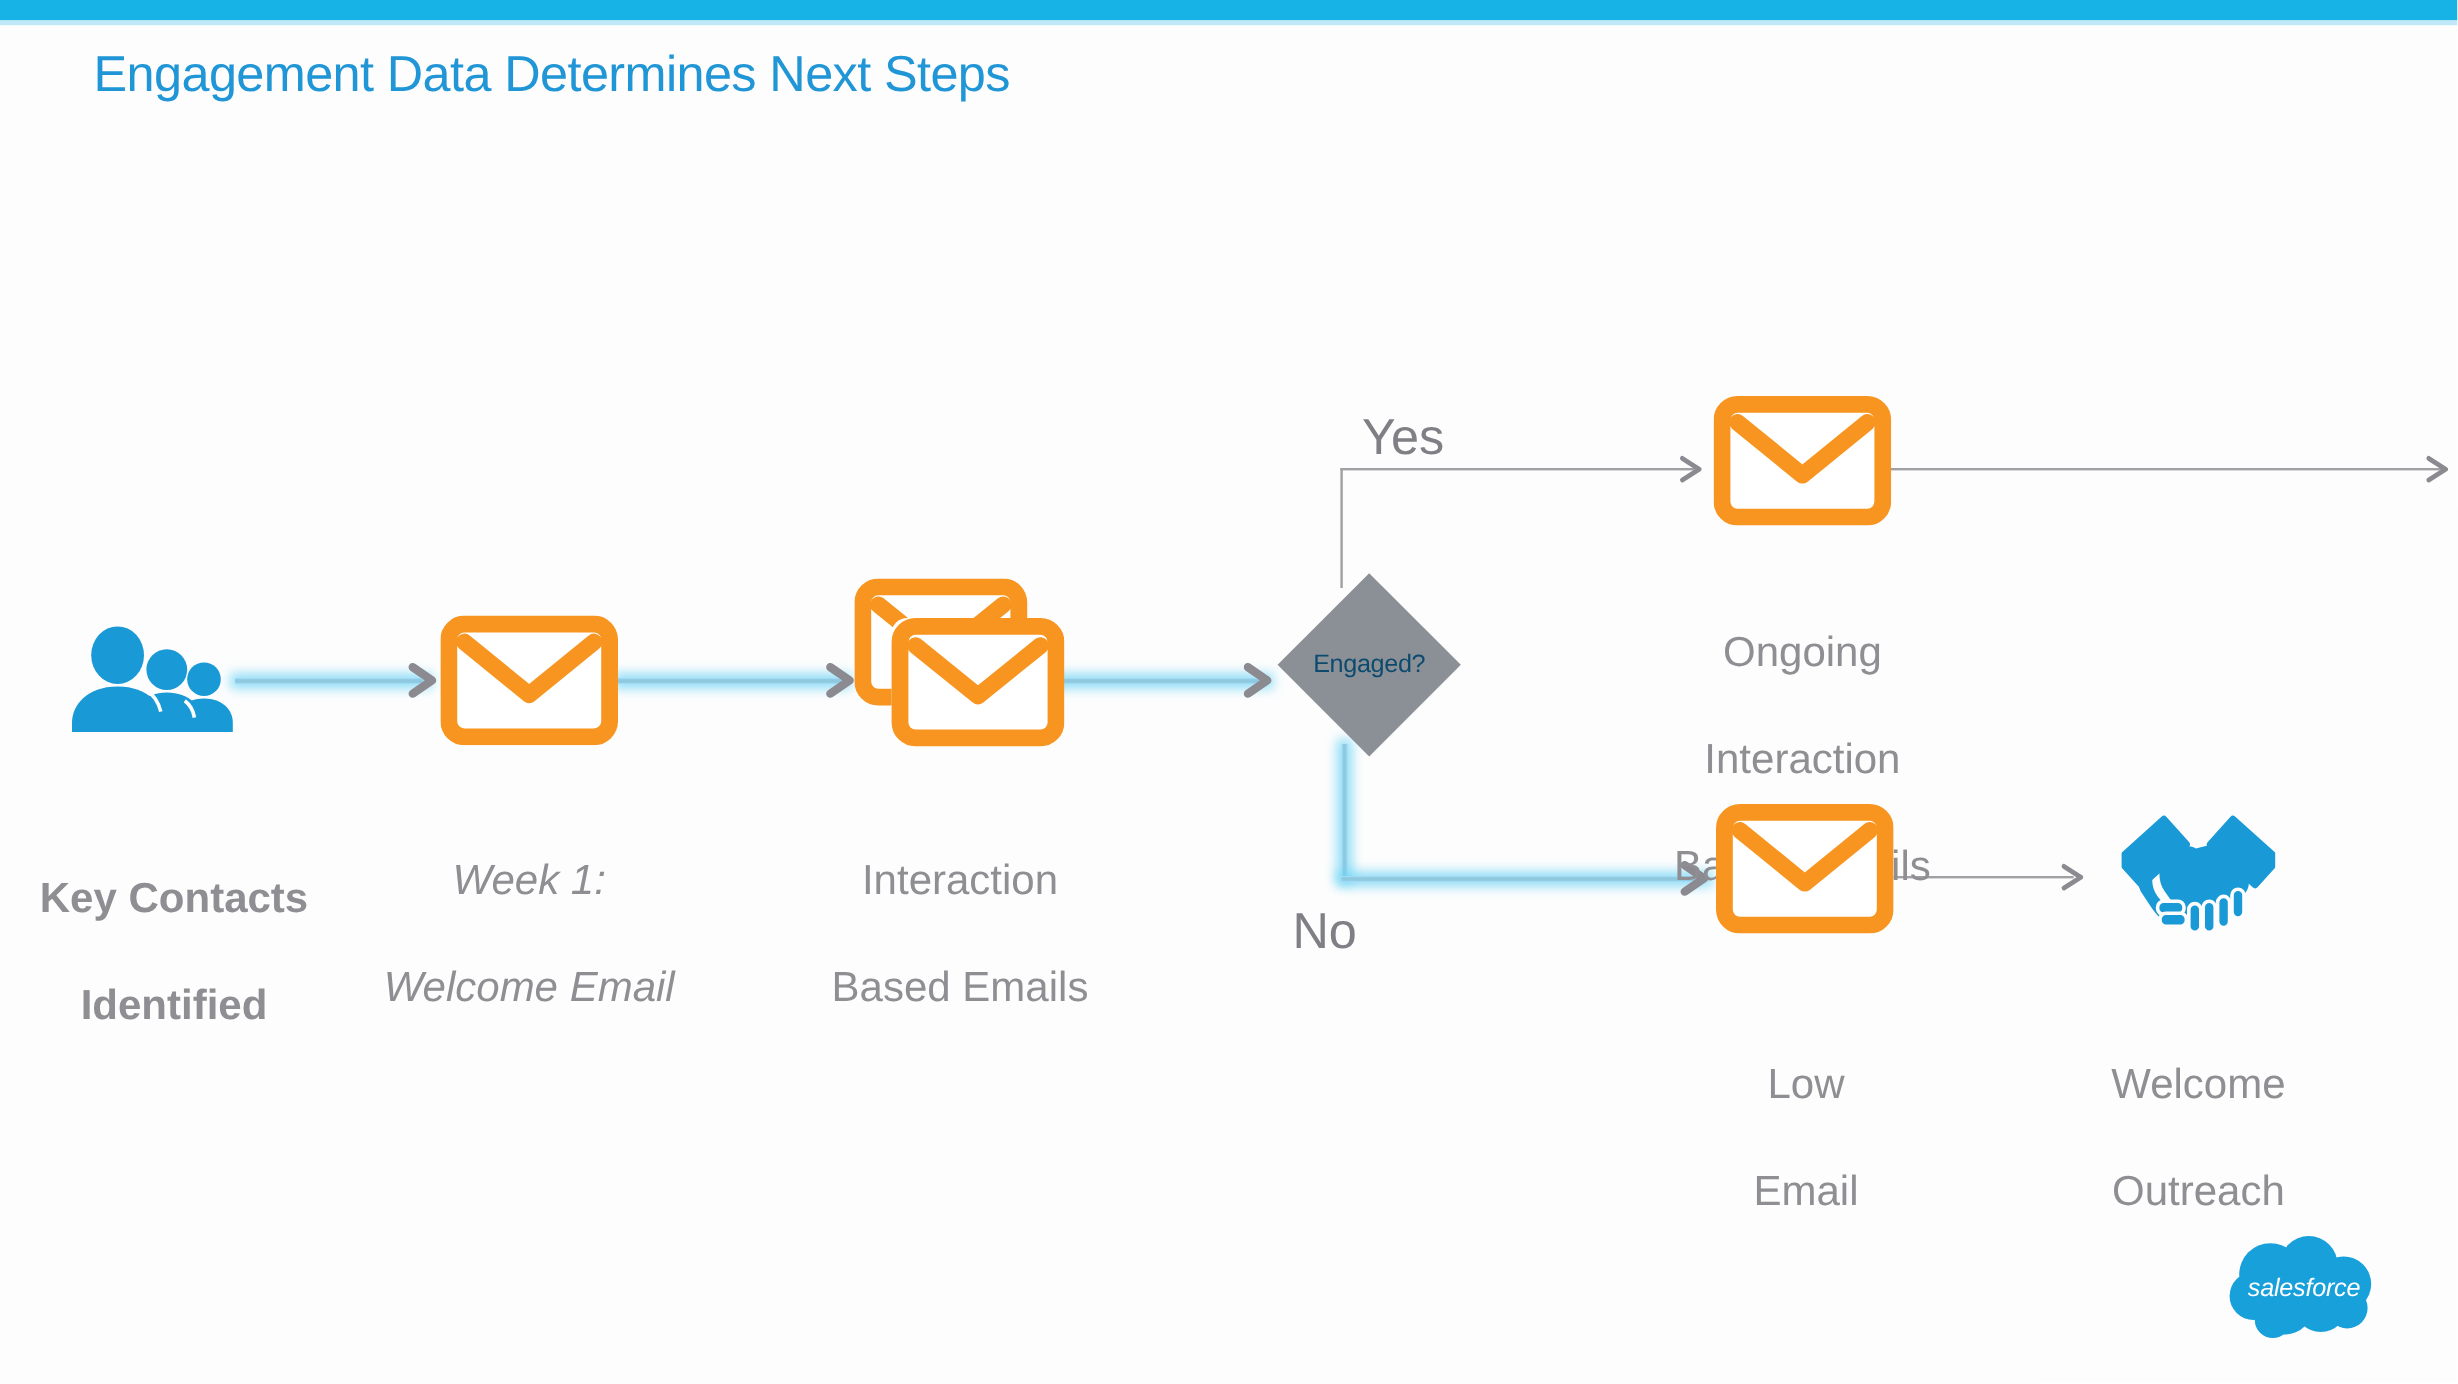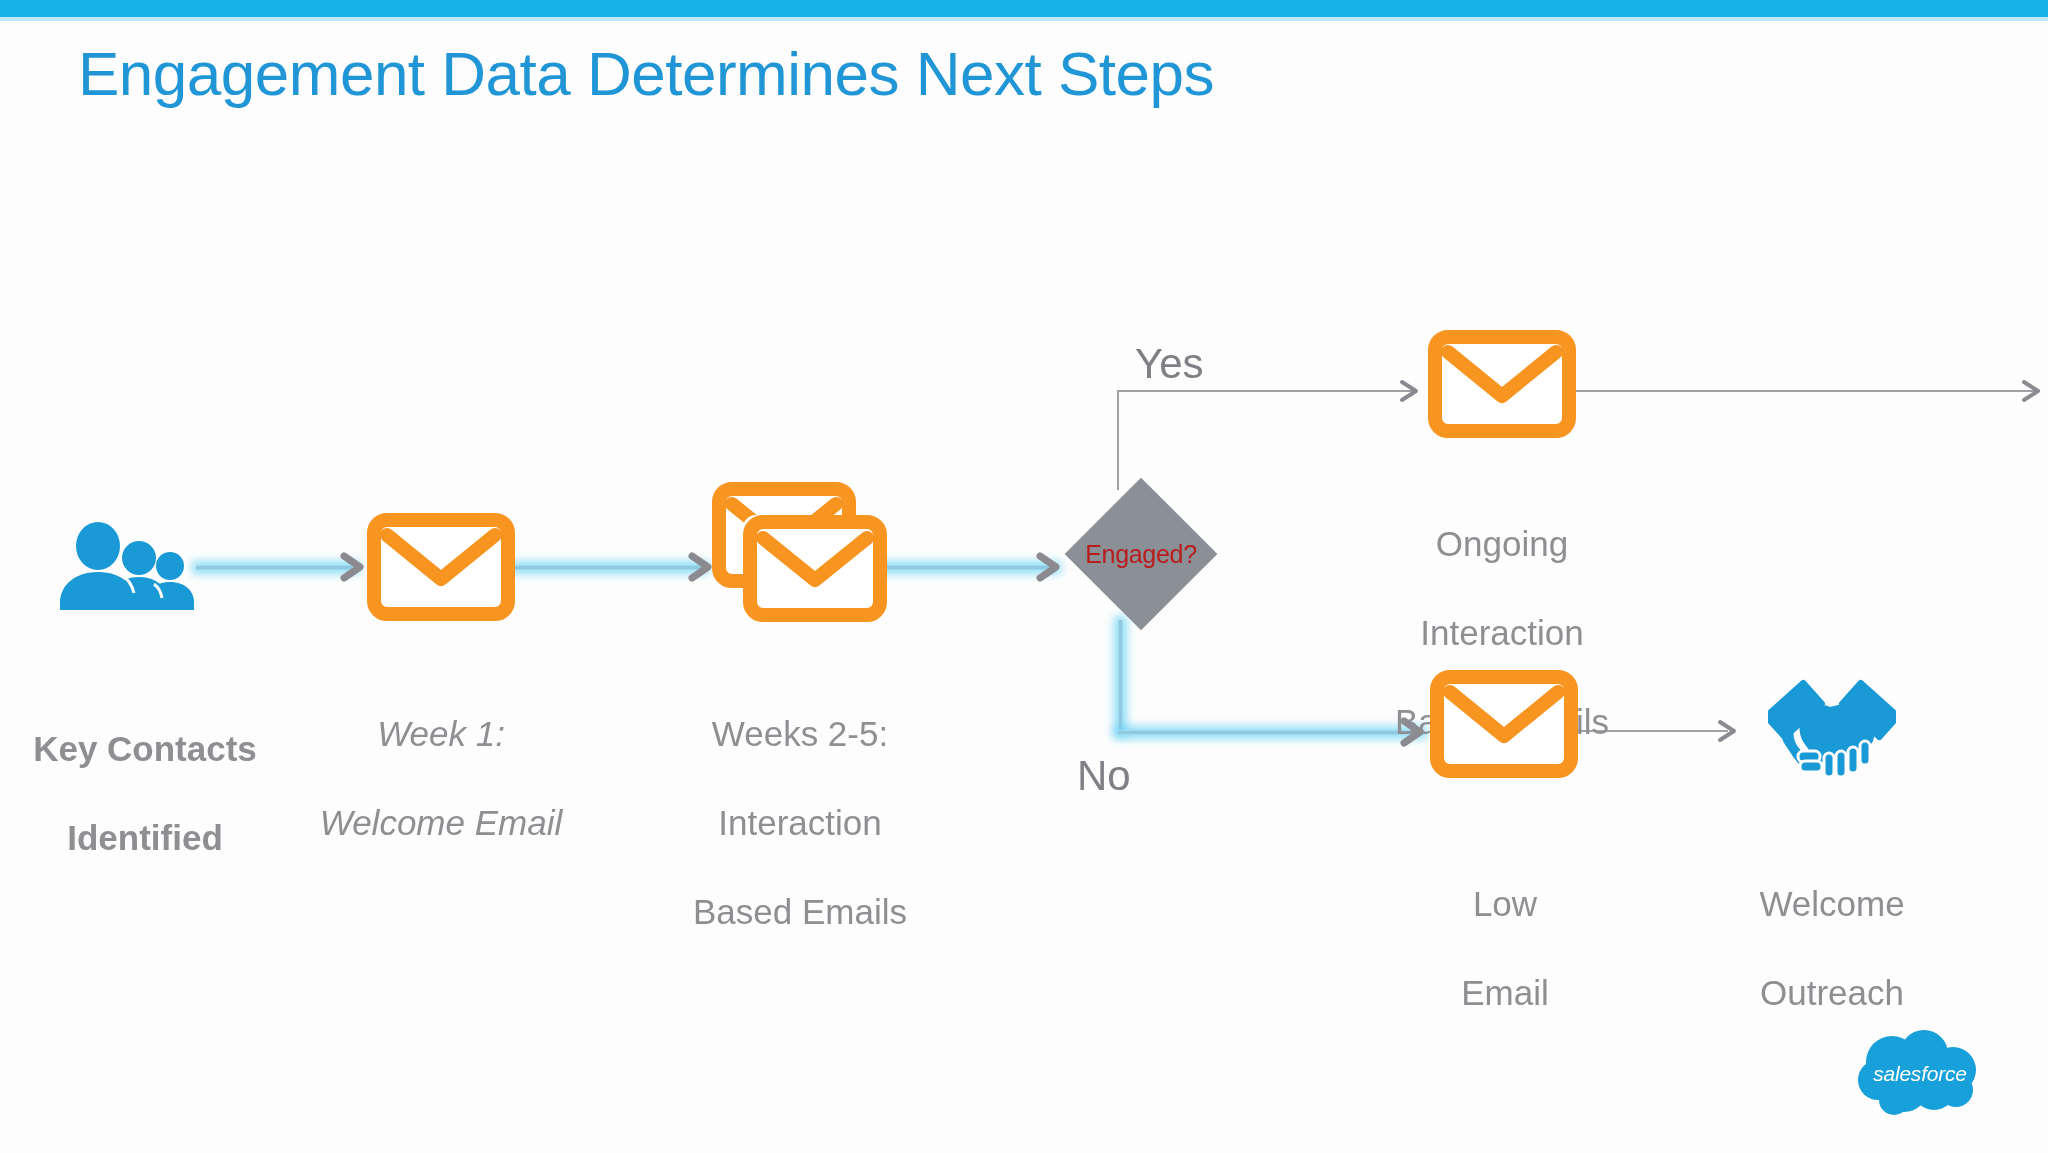--- a/index.html
+++ b/index.html
@@ -31,21 +31,21 @@
     left: 0; top: 17px;
     width: 2048px;
     height: 4px;
     background: #bfe9f8;
   }
   
   #title {
     position: absolute;
     left: 78px;
     top: 38px;
-    font-size: 62px;
+    font-size: 42px;
     line-height: 1.15;
     color: #2196d6;
     font-weight: 400;
     letter-spacing: -0.5px;
     white-space: nowrap;
   }
   
   .node {
     position: absolute;
   }
@@ -82,22 +82,22 @@
   }
   #decision .diamond-label {
     position: absolute;
     left: 0;
     top: 0;
     width: 152px;
     height: 152px;
     display: flex;
     align-items: center;
     justify-content: center;
-    color: #b91c1c;
-    font-size: 25px;
+    color: #0c4a6e;
+    font-size: 21px;
     letter-spacing: -0.3px;
   }
 
   
   .cyan-line {
     position: absolute;
     background: #9fdcf3;
     box-shadow: 0 0 9px 4px rgba(110, 212, 245, 0.75);
   }
   .cyan-h { height: 5px; }
@@ -252,21 +252,20 @@
 
       <rect x="7" y="7" width="130" height="92" rx="13" ry="13" fill="#ffffff" stroke="#f79520" stroke-width="14"></rect>
       <path d="M20 22 L72 64 L124 22" fill="none" stroke="#f79520" stroke-width="14" stroke-linecap="round" stroke-linejoin="round"></path>
 
       <rect x="31" y="33" width="137" height="100" rx="13" ry="13" fill="#ffffff"></rect>
       <rect x="38" y="40" width="130" height="93" rx="13" ry="13" fill="#ffffff" stroke="#f79520" stroke-width="14"></rect>
       <path d="M51 56 L103 98 L155 56" fill="none" stroke="#f79520" stroke-width="14" stroke-linecap="round" stroke-linejoin="round"></path>
     </svg>
   </div>
   <div class="caption" style="left:655px; top:668px; width:290px;">
-    <span class="line">Weeks 2-5:</span>
     <span class="line">Interaction</span>
     <span class="line">Based Emails</span>
   </div>
 
   <div id="decision">
     <div class="diamond-shape"></div>
     <div class="diamond-label">Engaged?</div>
   </div>
 
   <div class="branch-label" style="left:1135px; top:340px;text-align:center;">Yes</div>

